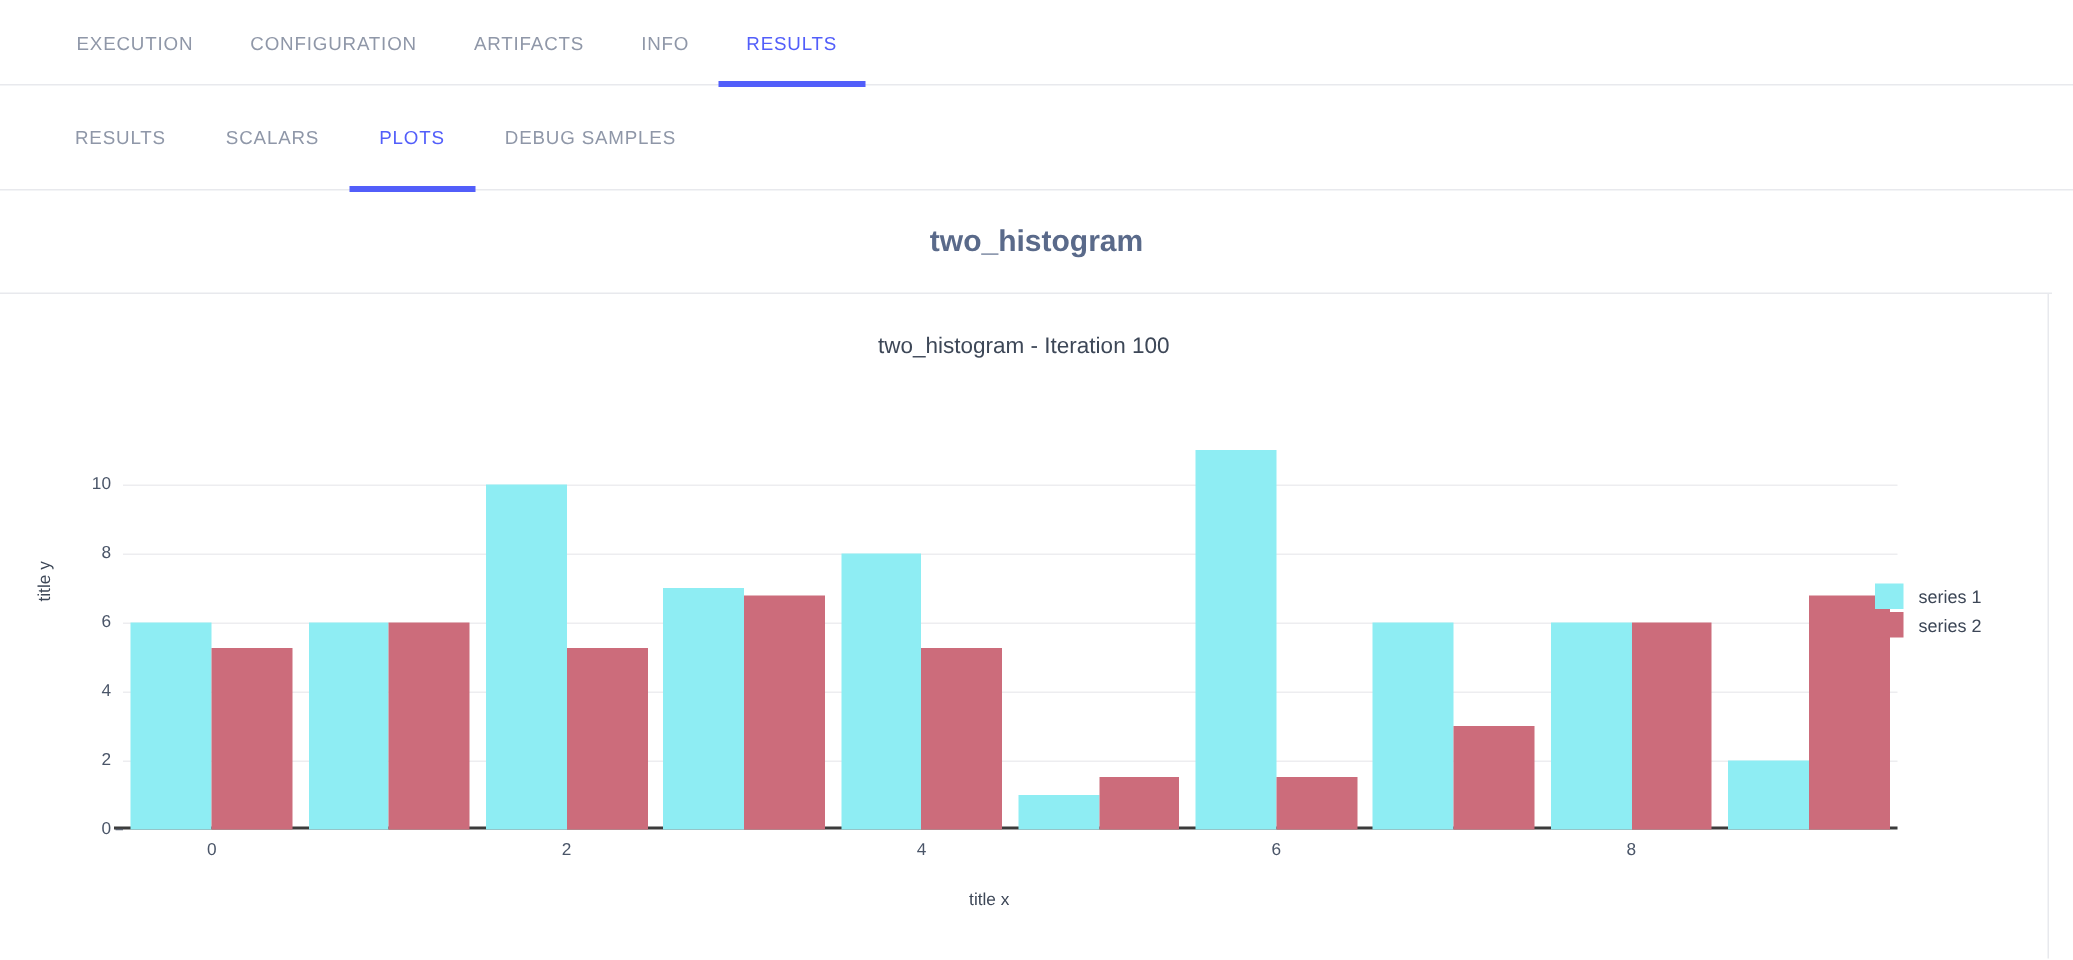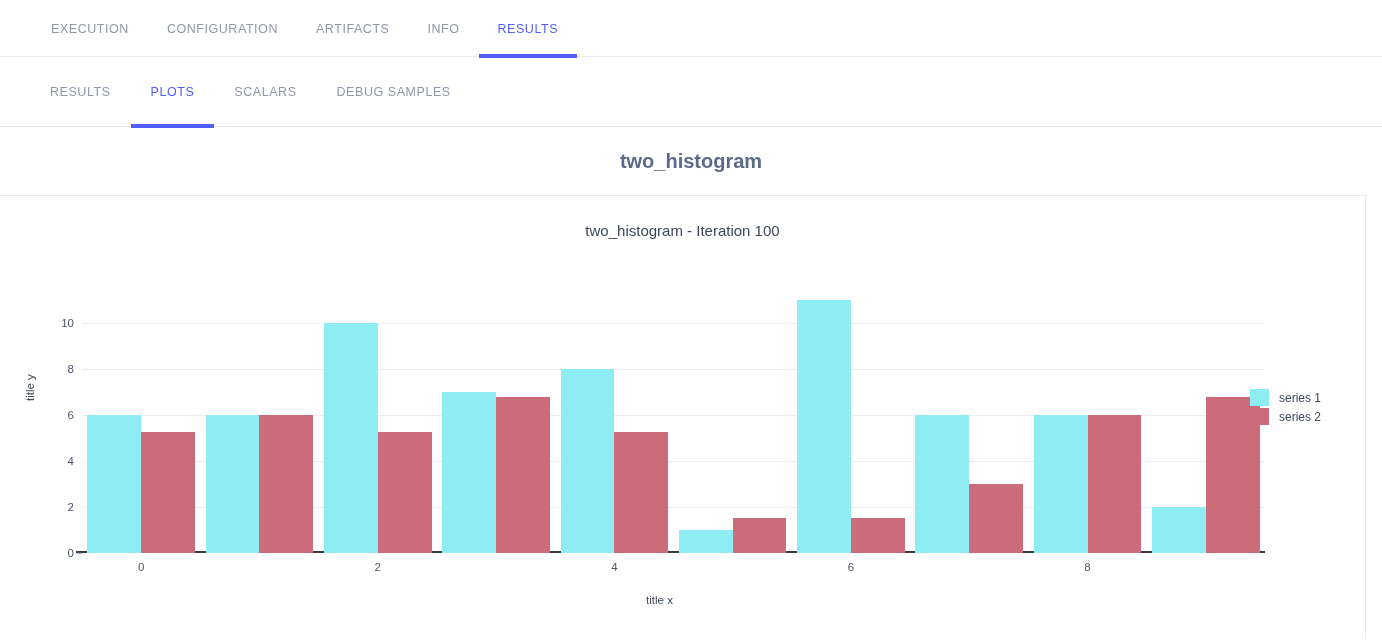--- a/index.html
+++ b/index.html
@@ -221,25 +221,25 @@
     </div>
   <div class="top-tab active">
       <span>RESULTS</span>
     </div>
 </div>
 
 <div class="sub-tabs">
   <div class="sub-tab">
       <span>RESULTS</span>
     </div>
+  <div class="sub-tab">
+      <span>SCALARS</span>
+    </div>
   <div class="sub-tab active">
       <span>PLOTS</span>
-    </div>
-  <div class="sub-tab">
-      <span>SCALARS</span>
     </div>
   <div class="sub-tab">
       <span>DEBUG SAMPLES</span>
     </div>
 </div>
 
 <div class="plot-heading">
   <div class="plot-heading-text">two_histogram</div>
 </div>
 

